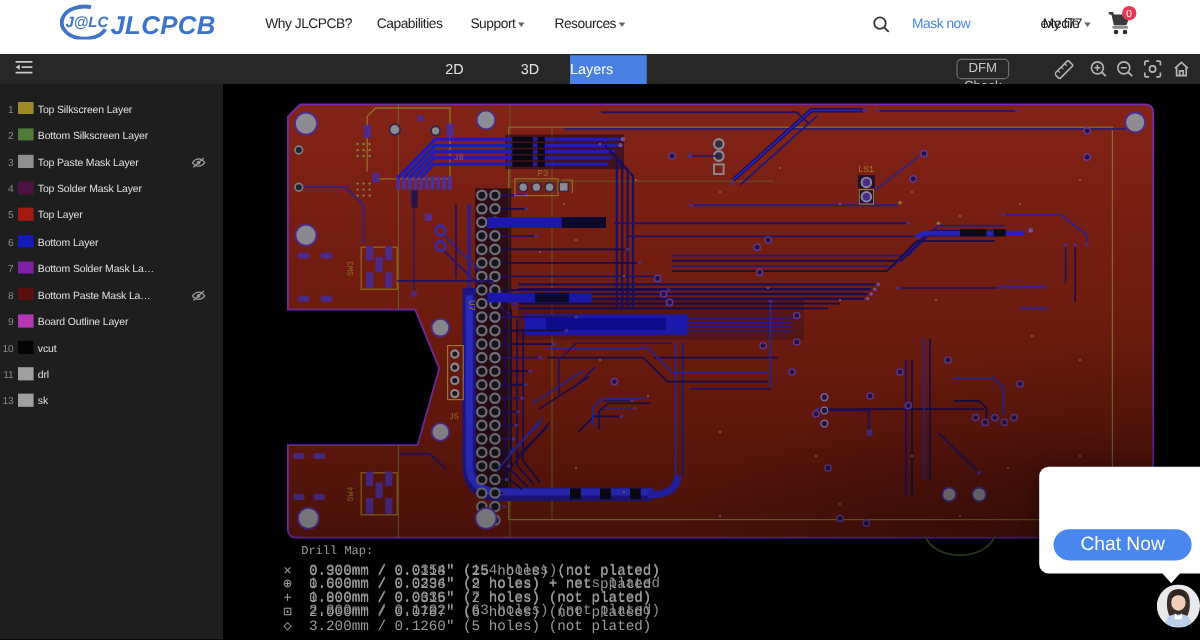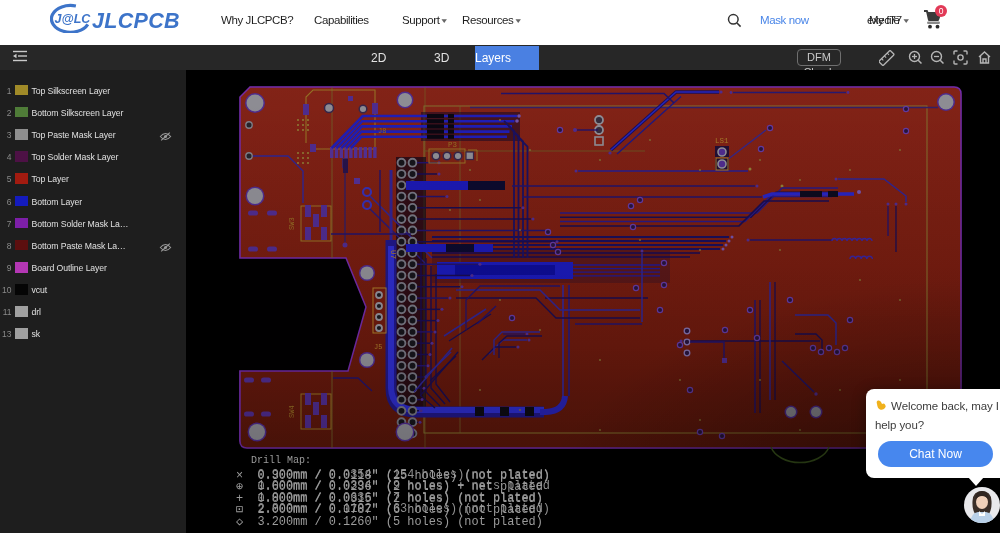--- a/index.html
+++ b/index.html
@@ -23,36 +23,36 @@
   .lname { position:absolute; left:31.5px; top:6px; font-size:8.7px; letter-spacing:-0.1px; color:#e0e0e0; }
   .eye { position:absolute; left:159px; top:4px; }
   
   #cv { position:absolute; left:186px; top:70px; width:814px; height:463px; background:#000; }
   #pcb { filter: blur(0.35px); }
   
   .drill { position:absolute; color:#9b9b9b; font-family:"Liberation Mono", monospace; font-size:11.9px; line-height:11.45px; white-space:pre; }
   
   #chat { position:absolute; left:866px; top:389px; width:142px; height:89px; background:#fff; border-radius:8px; box-shadow:0 3px 14px rgba(0,0,0,.4); }
   #chat .txt { position:absolute; left:9px; top:8px; font-size:11.5px; color:#3c3c3c; line-height:19px; letter-spacing:-0.1px; white-space:nowrap; }
-  #chatbtn { position:absolute; left:12px; top:52px; width:115px; height:26px; background:#4787ee; border-radius:13px; color:#fff; font-size:12px; text-align:center; line-height:26px; }
+  #chatbtn { position:absolute; left:12px; top:52px; width:115px; height:26px; background:#4787ee; border-radius:13px; color:#fff; font-size:16px; text-align:center; line-height:26px; }
   #tail { position:absolute; left:968px; top:477px; width:0; height:0; border-left:8px solid transparent; border-right:8px solid transparent; border-top:9px solid #fff; }
 </style>
 </head>
 <body>
 <div id="page">
 
   <div id="hdr">
     <svg class="abs" style="left:50px; top:3px;" width="132" height="30" viewBox="0 0 132 30">
       <path d="M 25.9,3.0 A 19,13.4 0 1 0 37.8,21.3" fill="none" stroke="#3d74c9" stroke-width="3.2"></path>
       <text x="4.5" y="19.5" font-size="12.5" font-style="italic" font-weight="bold" fill="#3d74c9" font-family="Liberation Sans">J@LC</text>
       <text x="42" y="25" font-size="21.5" font-style="italic" font-weight="bold" fill="#3d74c9" font-family="Liberation Sans" letter-spacing="0.3">JLCPCB</text>
     </svg>
     <div class="nav" style="left:221px;">Why JLCPCB?</div>
     <div class="nav" style="left:314px;">Capabilities</div>
-    <div class="nav" style="left:402px;">Support <span class="caret">▾</span></div>
+    <div class="nav" style="left:392px;">Support <span class="caret">▾</span></div>
     <div class="nav" style="left:462px;">Resources <span class="caret">▾</span></div>
     <svg class="abs" style="left:727px; top:13px;" width="15" height="15" viewBox="0 0 15 15">
       <circle cx="6.3" cy="6.3" r="4.8" fill="none" stroke="#333" stroke-width="1.5"></circle>
       <line x1="10" y1="10" x2="13.6" y2="13.6" stroke="#333" stroke-width="1.5"></line>
     </svg>
     <div class="nav" style="left:760px; color:#4a86e8;">Mask now</div>
     <div class="nav" style="left:824px;padding-left:45px;">My file</div>
     <div class="nav" style="left:867px;">exec77 <span class="caret">▾</span></div>
     <svg class="abs" style="left:922px; top:8px;" width="26" height="22" viewBox="0 0 26 22">
       <path d="M 2,3 L 5,3 L 7,12 L 16,12 L 18.5,5 L 6,5" fill="#3a3a3a" stroke="#3a3a3a" stroke-width="2" stroke-linejoin="round"></path>
@@ -625,23 +625,20 @@
 ⊕  0.600mm / 0.0236" (2 holes) + net plated
 +  0.800mm / 0.0315" (2 holes) (not plated)
 ⊡  2.000mm / 0.0787" (6 holes) (not plated)
 ◇  3.200mm / 0.1260" (5 holes) (not plated)</div>
   <div class="drill" style="left:236px; top:470px; opacity:.92;">   0.900mm / 0.0354" (154 holes)(not plated)
    1.000mm / 0.0394" (9 holes) + nets plated
    1.000mm / 0.0636" (7 holes) (not plated)
    2.800mm / 0.1102" (63 holes) (not plated)</div>
 
   <div id="chat">
-    <div class="txt"><svg width="13" height="12" viewBox="0 0 13 12" style="vertical-align:-1px;">
-          <path d="M 2,5 Q 1,2 3,1.5 Q 5,1 6,3 L 7,5 Q 9,4 10,5.5 Q 11.5,7 10,9 Q 8,11.5 5,10.5 Q 2.5,9.5 2,5 Z" fill="#f0b11c"></path>
-        </svg> Welcome back, may I<br>help you?</div>
     <div id="chatbtn">Chat Now</div>
   </div>
   <div id="tail"></div>
   <svg class="abs" style="left:964px; top:487px;" width="36" height="36" viewBox="0 0 36 36">
     <defs>
         <clipPath id="avc">
           <circle cx="18" cy="18" r="18"></circle>
         </clipPath>
       </defs>
     <g clip-path="url(#avc)">

